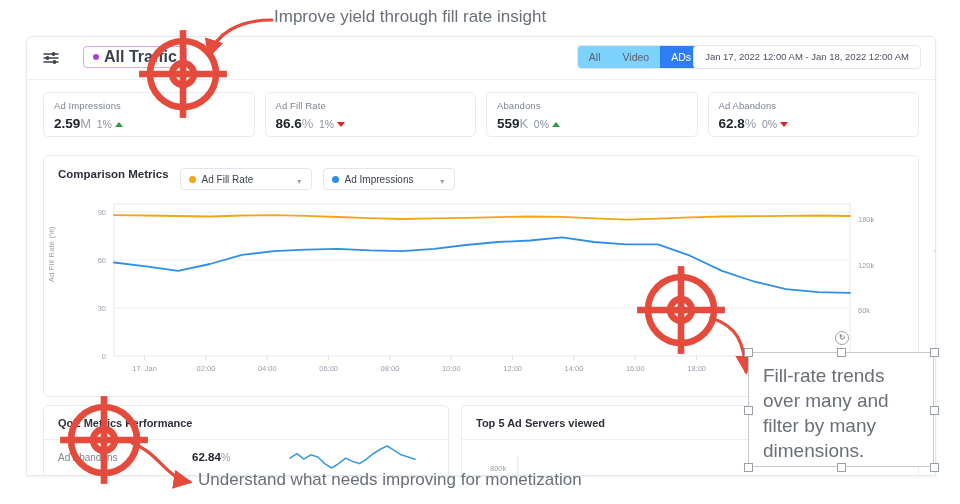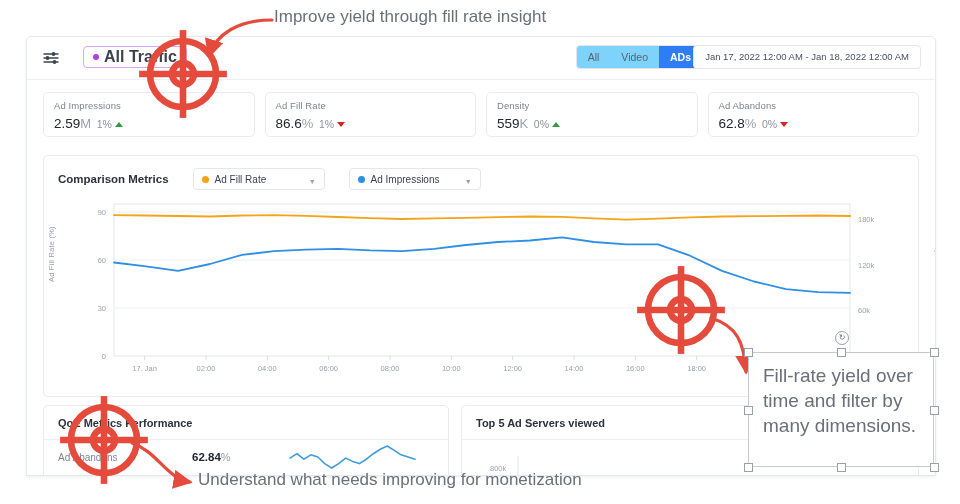--- a/index.html
+++ b/index.html
@@ -44,21 +44,21 @@
     position:absolute;right:232px;top:8px;
     height:22px;display:flex;align-items:center;
     border:1px solid #e3e6ee;border-radius:4px;
     background:#7dd3fc;overflow:hidden;
   }
   .seg{
     font-size:10.5px;color:#5b6270;
     padding:0 11px;height:22px;line-height:22px;
     white-space:nowrap;
   }
-  .seg.active{background:#2f7df6;color:#fff;font-weight:700;}
+  .seg.active{background:#2f7df6;color:#fff;font-weight:400;}
 
   .date-pill{
     position:absolute;right:14px;top:8px;
     height:22px;line-height:21px;
     padding:0 11px;
     border:1px solid #e3e6ee;border-radius:4px;
     font-size:9.5px;color:#4a5160;background:#fff;
     white-space:nowrap;
   }
 
@@ -69,33 +69,33 @@
     box-sizing:border-box;
   }
   .kpi-card{
     flex:1 1 0;height:45px;
     border:1px solid #e9ebf1;border-radius:5px;
     background:#fff;
     padding:7px 10px 0 10px;box-sizing:border-box;
   }
   .kpi-label{font-size:9.5px;color:#7d8492;letter-spacing:.1px;white-space:nowrap;}
   .kpi-value{margin-top:5px;font-size:13px;color:#9aa1ad;white-space:nowrap;}
-  .kpi-value b{color:#20252e;font-weight:400;font-size:13.5px;}
+  .kpi-value b{color:#20252e;font-weight:700;font-size:13.5px;}
   .kpi-delta{font-size:10.5px;color:#8b919d;margin-left:2px;}
   .tri{display:inline-block;width:0;height:0;margin-left:3px;vertical-align:1px;}
   .tri.up{border-left:4px solid transparent;border-right:4px solid transparent;border-bottom:5px solid #2f9b3e;}
   .tri.down{border-left:4px solid transparent;border-right:4px solid transparent;border-top:5px solid #e02020;}
 
   
   .cmp-panel{
     position:absolute;left:16px;top:118px;width:876px;height:242px;
     border:1px solid #e9ebf1;border-radius:5px;background:#fff;
     box-sizing:border-box;
   }
-  .cmp-head{position:absolute;left:14px;top:12px;display:flex;align-items:center;gap:24px;}
+  .cmp-head{position:absolute;left:14px;top:12px;display:flex;gap:11px;}
   .cmp-title{font-size:11.5px;font-weight:700;color:#2c313b;white-space:nowrap;}
   .metric-select{
     width:132px;height:22px;
     border:1px solid #e3e6ee;border-radius:4px;background:#fff;
     display:flex;align-items:center;gap:6px;
     padding:0 8px;box-sizing:border-box;position:relative;
   }
   .metric-select .dot{width:7px;height:7px;border-radius:50%;flex:0 0 auto;}
   .metric-select .lbl{font-size:10px;color:#3c4250;white-space:nowrap;}
   .metric-select .caret{position:absolute;right:8px;top:9px;font-size:7px;color:#9aa1ad;line-height:1;}
@@ -198,21 +198,21 @@
         <div class="kpi-label">Ad Impressions</div>
         <div class="kpi-value"><b>2.59</b><span>M</span> <span class="kpi-delta">1%</span><span class="tri up"></span></div>
       </div>
 
       <div class="kpi-card">
         <div class="kpi-label">Ad Fill Rate</div>
         <div class="kpi-value"><b>86.6</b><span>%</span> <span class="kpi-delta">1%</span><span class="tri down"></span></div>
       </div>
 
       <div class="kpi-card">
-        <div class="kpi-label">Density</div>
+        <div class="kpi-label">Abandons</div>
         <div class="kpi-value"><b>559</b><span>K</span> <span class="kpi-delta">0%</span><span class="tri up"></span></div>
       </div>
 
 
       <div class="kpi-card">
         <div class="kpi-label">Ad Abandons</div>
         <div class="kpi-value"><b>62.8</b><span>%</span> <span class="kpi-delta">0%</span><span class="tri down"></span></div>
       </div>
 
     </div>
@@ -325,21 +325,21 @@
       </g>
       <path d="M272,20 C238,20 216,34 209,56" fill="none" stroke="#e44b3c" stroke-width="3.2" stroke-linecap="round" marker-end="url(#ah)"></path>
       <path d="M711,318 C737,326 744,342 746,372" fill="none" stroke="#e44b3c" stroke-width="3.2" stroke-linecap="round" marker-end="url(#ah)"></path>
       <path d="M132,443 C158,452 166,478 190,482" fill="none" stroke="#e44b3c" stroke-width="3.2" stroke-linecap="round" marker-end="url(#ah)"></path>
     </svg>
 
   <div class="anno-text anno-bottom">Understand what needs improving for monetization</div>
   <div class="anno-text anno-top">Improve yield through fill rate insight</div>
 
   <div class="callout-box">
-    <div class="callout-text">Fill-rate yield over time and filter by many dimensions.</div>
+    <div class="callout-text">Fill-rate trends over many and filter by many dimensions.</div>
   </div>
   <div class="rot-handle">↻</div>
   <div class="handle" style="left:744px;top:348px;"></div>
   <div class="handle" style="left:837px;top:348px;"></div>
   <div class="handle" style="left:930px;top:348px;"></div>
   <div class="handle" style="left:744px;top:406px;"></div>
   <div class="handle" style="left:930px;top:406px;"></div>
   <div class="handle" style="left:744px;top:463px;"></div>
   <div class="handle" style="left:837px;top:463px;"></div>
   <div class="handle" style="left:930px;top:463px;"></div>

